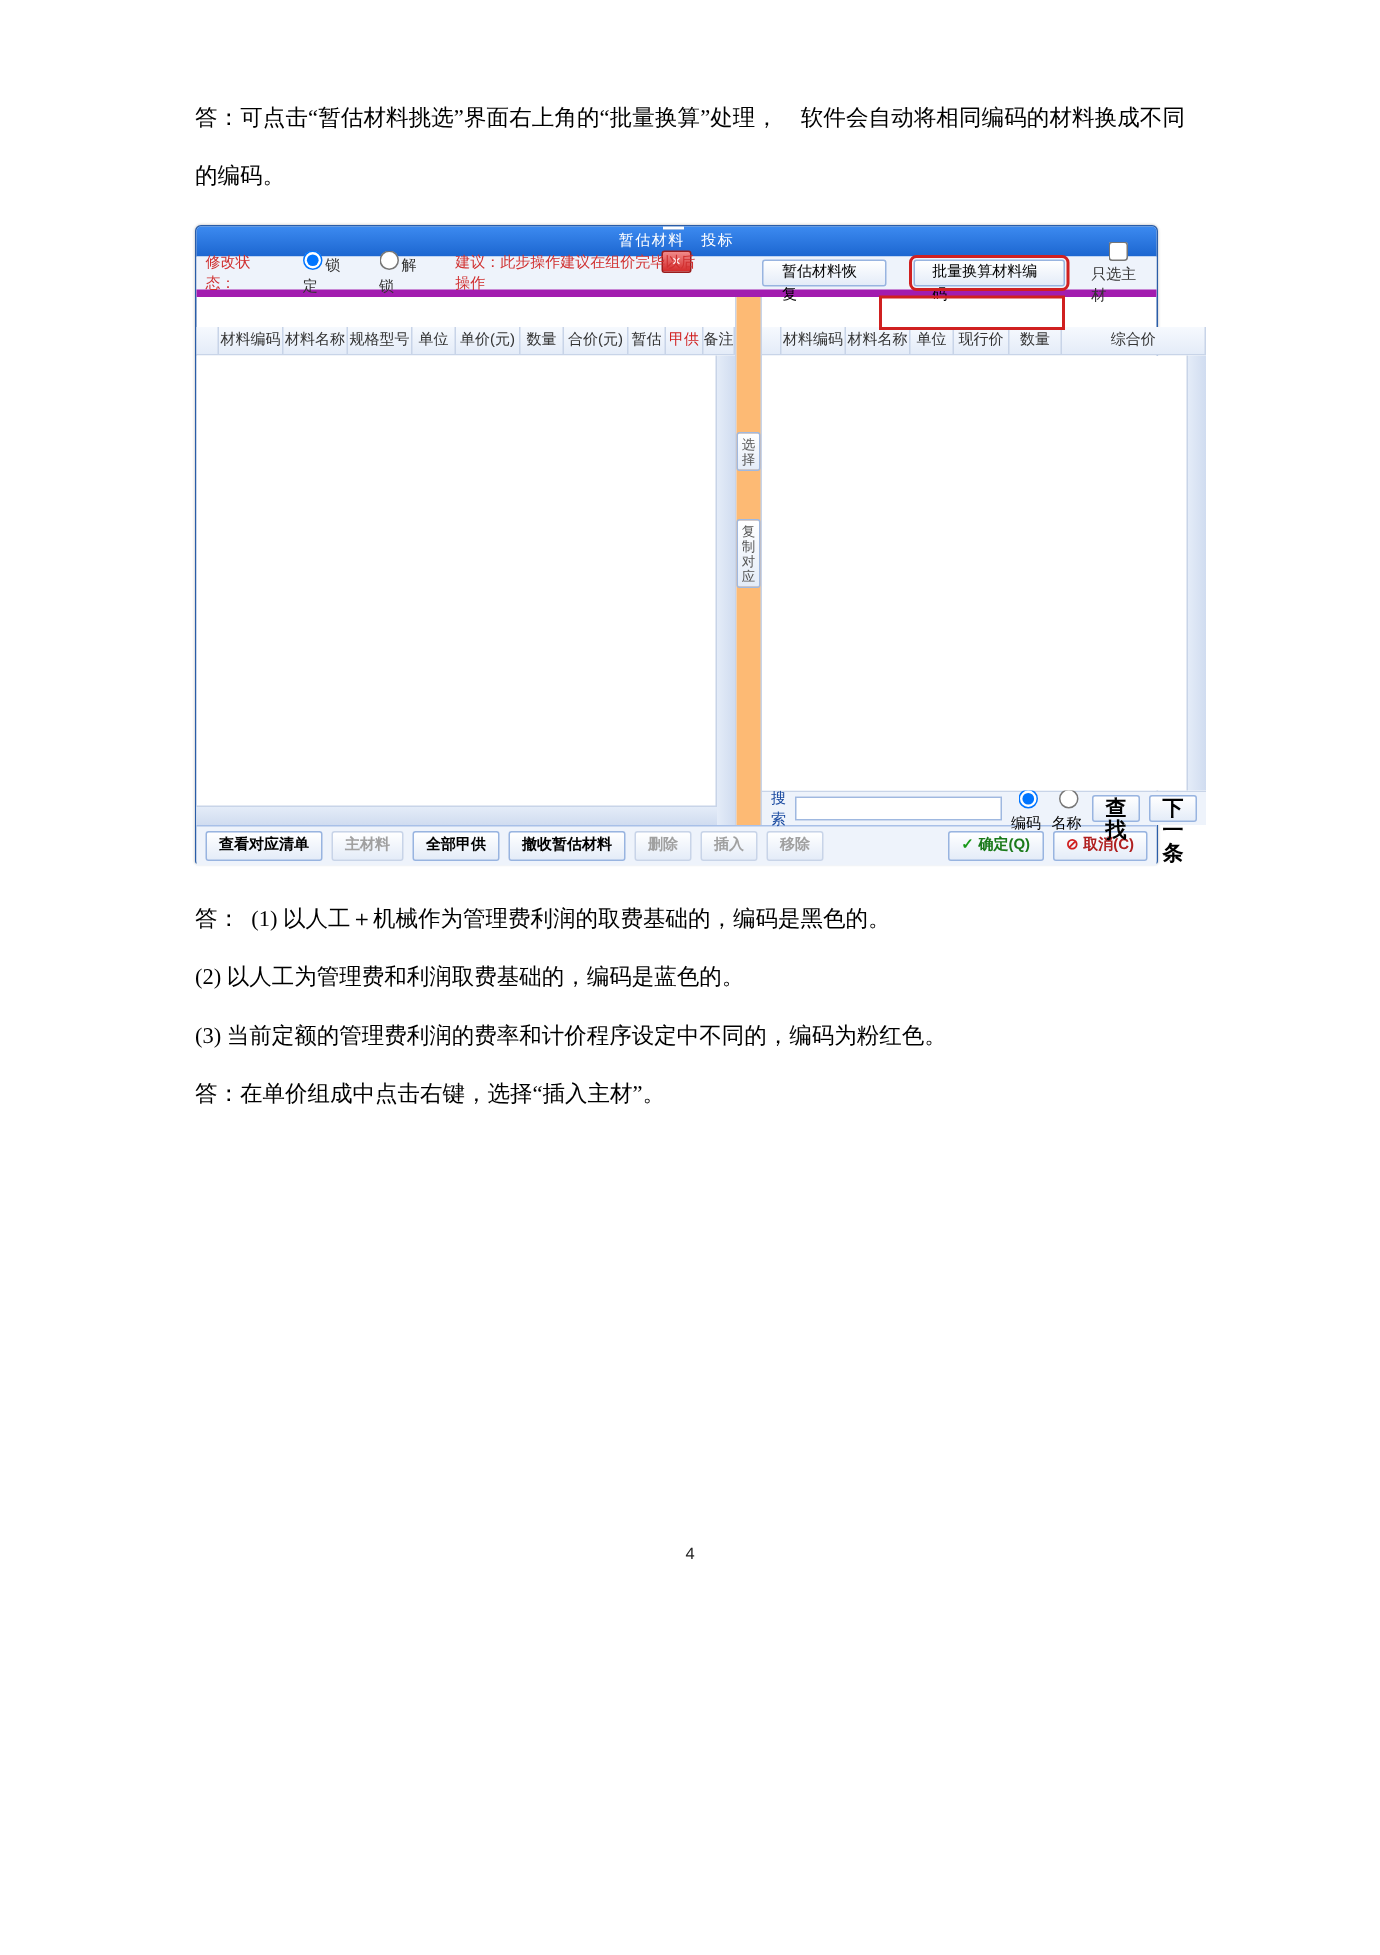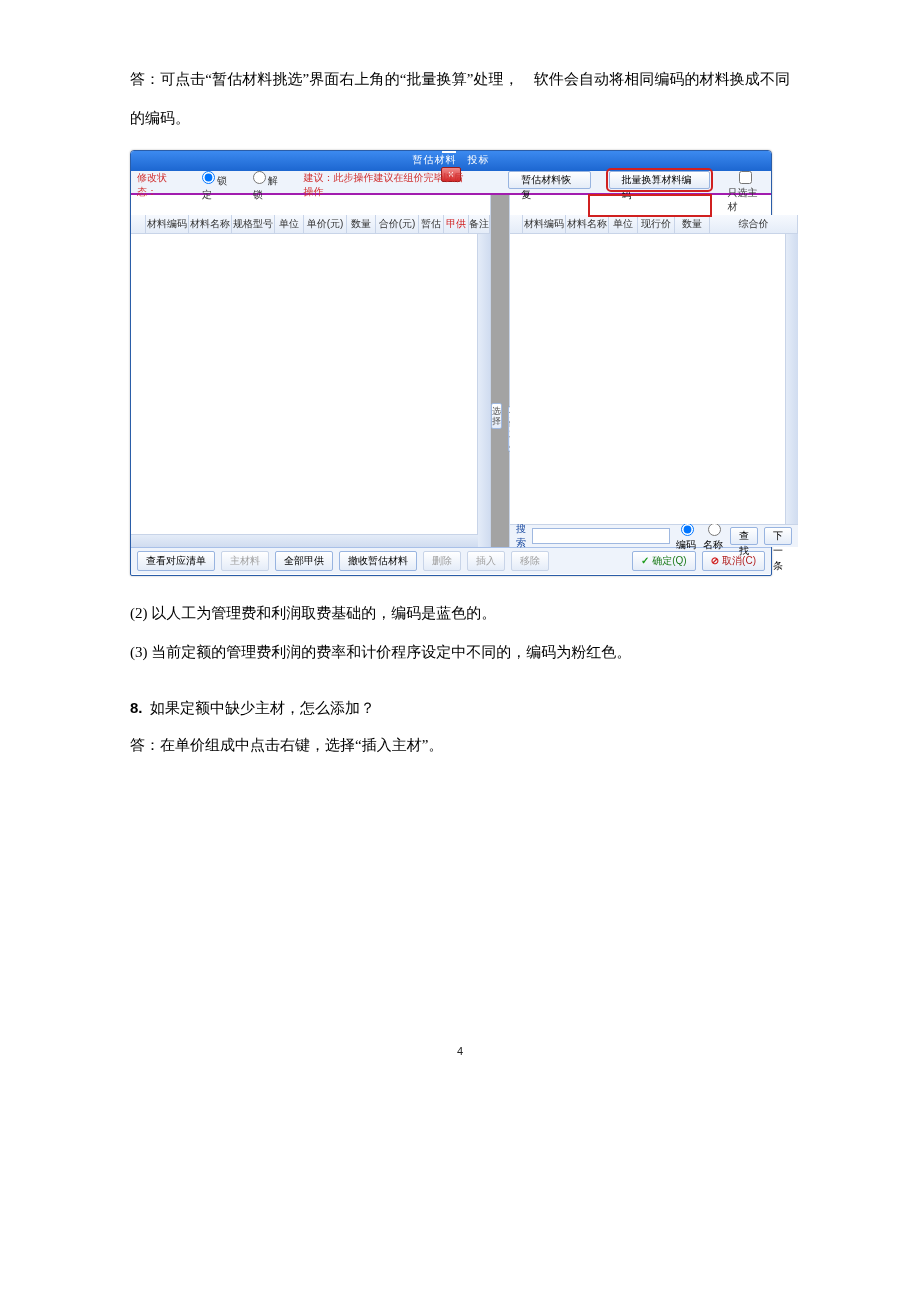--- a/index.html
+++ b/index.html
@@ -85,23 +85,23 @@
   .titlebar .close-btn {
     width: 18px; height: 14px;
     background: linear-gradient(180deg,#f08a8a 0%,#d42a2a 100%);
     color: #fff; font-size: 10px; line-height: 13px; text-align: center;
     border: 1px solid #9a1c1c; border-radius: 2px;
     cursor: pointer;
   }
   .toolbar {
     height: 22px;
     background: #eef3fb;
-    border-bottom: 2px solid #a21caf;
+    border-bottom: 5px solid #a21caf;
     display: flex;
-    align-items: flex-start;
+    align-items: center;
     padding: 0 6px;
     gap: 18px;
   }
   .toolbar .lbl { color: #d03030; }
   .toolbar label { color: #333; }
   .toolbar .hint { color: #d03030; }
   .toolbar .spacer { flex: 1; }
   .toolbar .tb-btn {
     height: 16px; padding: 0 12px;
     border: 1px solid #98b4e0;
@@ -119,23 +119,23 @@
     display: flex;
     position: relative;
   }
   .panel-left {
     width: 372px;
     border-right: 1px solid #c8d4e8;
     display: flex; flex-direction: column;
   }
   .panel-mid {
     width: 18px;
-    background: #a3a3a3;
+    background: #fdba74;
     border-right: 1px solid #c8d4e8;
-    display: flex; align-items: center;
+    display: flex; flex-direction: column; align-items: center;
     gap: 6px; padding-top: 90px;
   }
   .panel-mid .midbtn {
     width: 14px; font-size: 9px; line-height: 10px;
     border: 1px solid #9fb8e0; background: linear-gradient(180deg,#fff,#e4ecf8);
     text-align: center; padding: 2px 0; border-radius: 2px; cursor: pointer;
     color:#555;
   }
   .panel-right {
     flex: 1;
@@ -189,34 +189,34 @@
     background: #eef3fb; display: flex; align-items: center; padding: 0 6px; gap: 6px;
   }
   .search-row .slabel { color: #1a4aa0; }
   .search-row input[type="text"]{
     flex: 1; height: 14px; border: 1px solid #9fb8e0; font-size:10px; padding:0 2px;
   }
   .search-row .sbtn {
     height: 16px; padding: 0 8px;
     border: 1px solid #98b4e0;
     background: linear-gradient(180deg,#fff,#e4ecf8);
-    border-radius: 2px; font-size: 10px; cursor: pointer; line-height:15px;
+    border-radius: 2px; font-size: 14px; cursor: pointer; line-height:15px;font-weight:bold;
   }
 
   .bottom-bar {
     height: 26px;
     background: #eef3fb;
     border-top: 1px solid #a8c0e8;
     display: flex; align-items: center; padding: 0 6px; gap: 6px;
   }
   .bottom-bar .bbtn {
     height: 18px; padding: 0 8px;
     border: 1px solid #98b4e0;
     background: linear-gradient(180deg,#fff,#e4ecf8);
-    border-radius: 2px; font-size: 10px; cursor: pointer; line-height:17px;
+    border-radius: 2px; font-size: 10px; cursor: pointer; line-height:17px;font-weight:bold;
   }
   .bottom-bar .bbtn.disabled { color:#a0a0a0; border-color:#c8d4e8; cursor:default; }
   .bottom-bar .spacer { flex:1; }
   .bottom-bar .ok { color:#1a7a1a; }
   .bottom-bar .ok::before{
     content:"✓"; color:#1a9a1a; margin-right:3px; font-weight:bold;
   }
   .bottom-bar .cancel { color:#b02020; }
   .bottom-bar .cancel::before{
     content:"⊘"; color:#d02020; margin-right:3px; font-weight:bold;
@@ -316,22 +316,20 @@
       <span class="bbtn">撤收暂估材料</span>
       <span class="bbtn disabled">删除</span>
       <span class="bbtn disabled">插入</span>
       <span class="bbtn disabled">移除</span>
       <span class="spacer"></span>
       <span class="bbtn ok">确定(Q)</span>
       <span class="bbtn cancel">取消(C)</span>
     </div>
   </div>
 
+  <div class="para">答： (1) 以人工＋机械作为管理费利润的取费基础的，编码是黑色的。</div>
   <div class="para">(2) 以人工为管理费和利润取费基础的，编码是蓝色的。</div>
   <div class="para">(3) 当前定额的管理费利润的费率和计价程序设定中不同的，编码为粉红色。</div>
 
-  <div class="q-h">
-    <span class="num">8.</span>&nbsp;&nbsp;<span>如果定额中缺少主材，怎么添加？</span>
-  </div>
   <div class="para">答：在单价组成中点击右键，选择“插入主材”。</div>
 
   <div class="footer-pageno">4</div>
 </div>
 
 </body></html>

